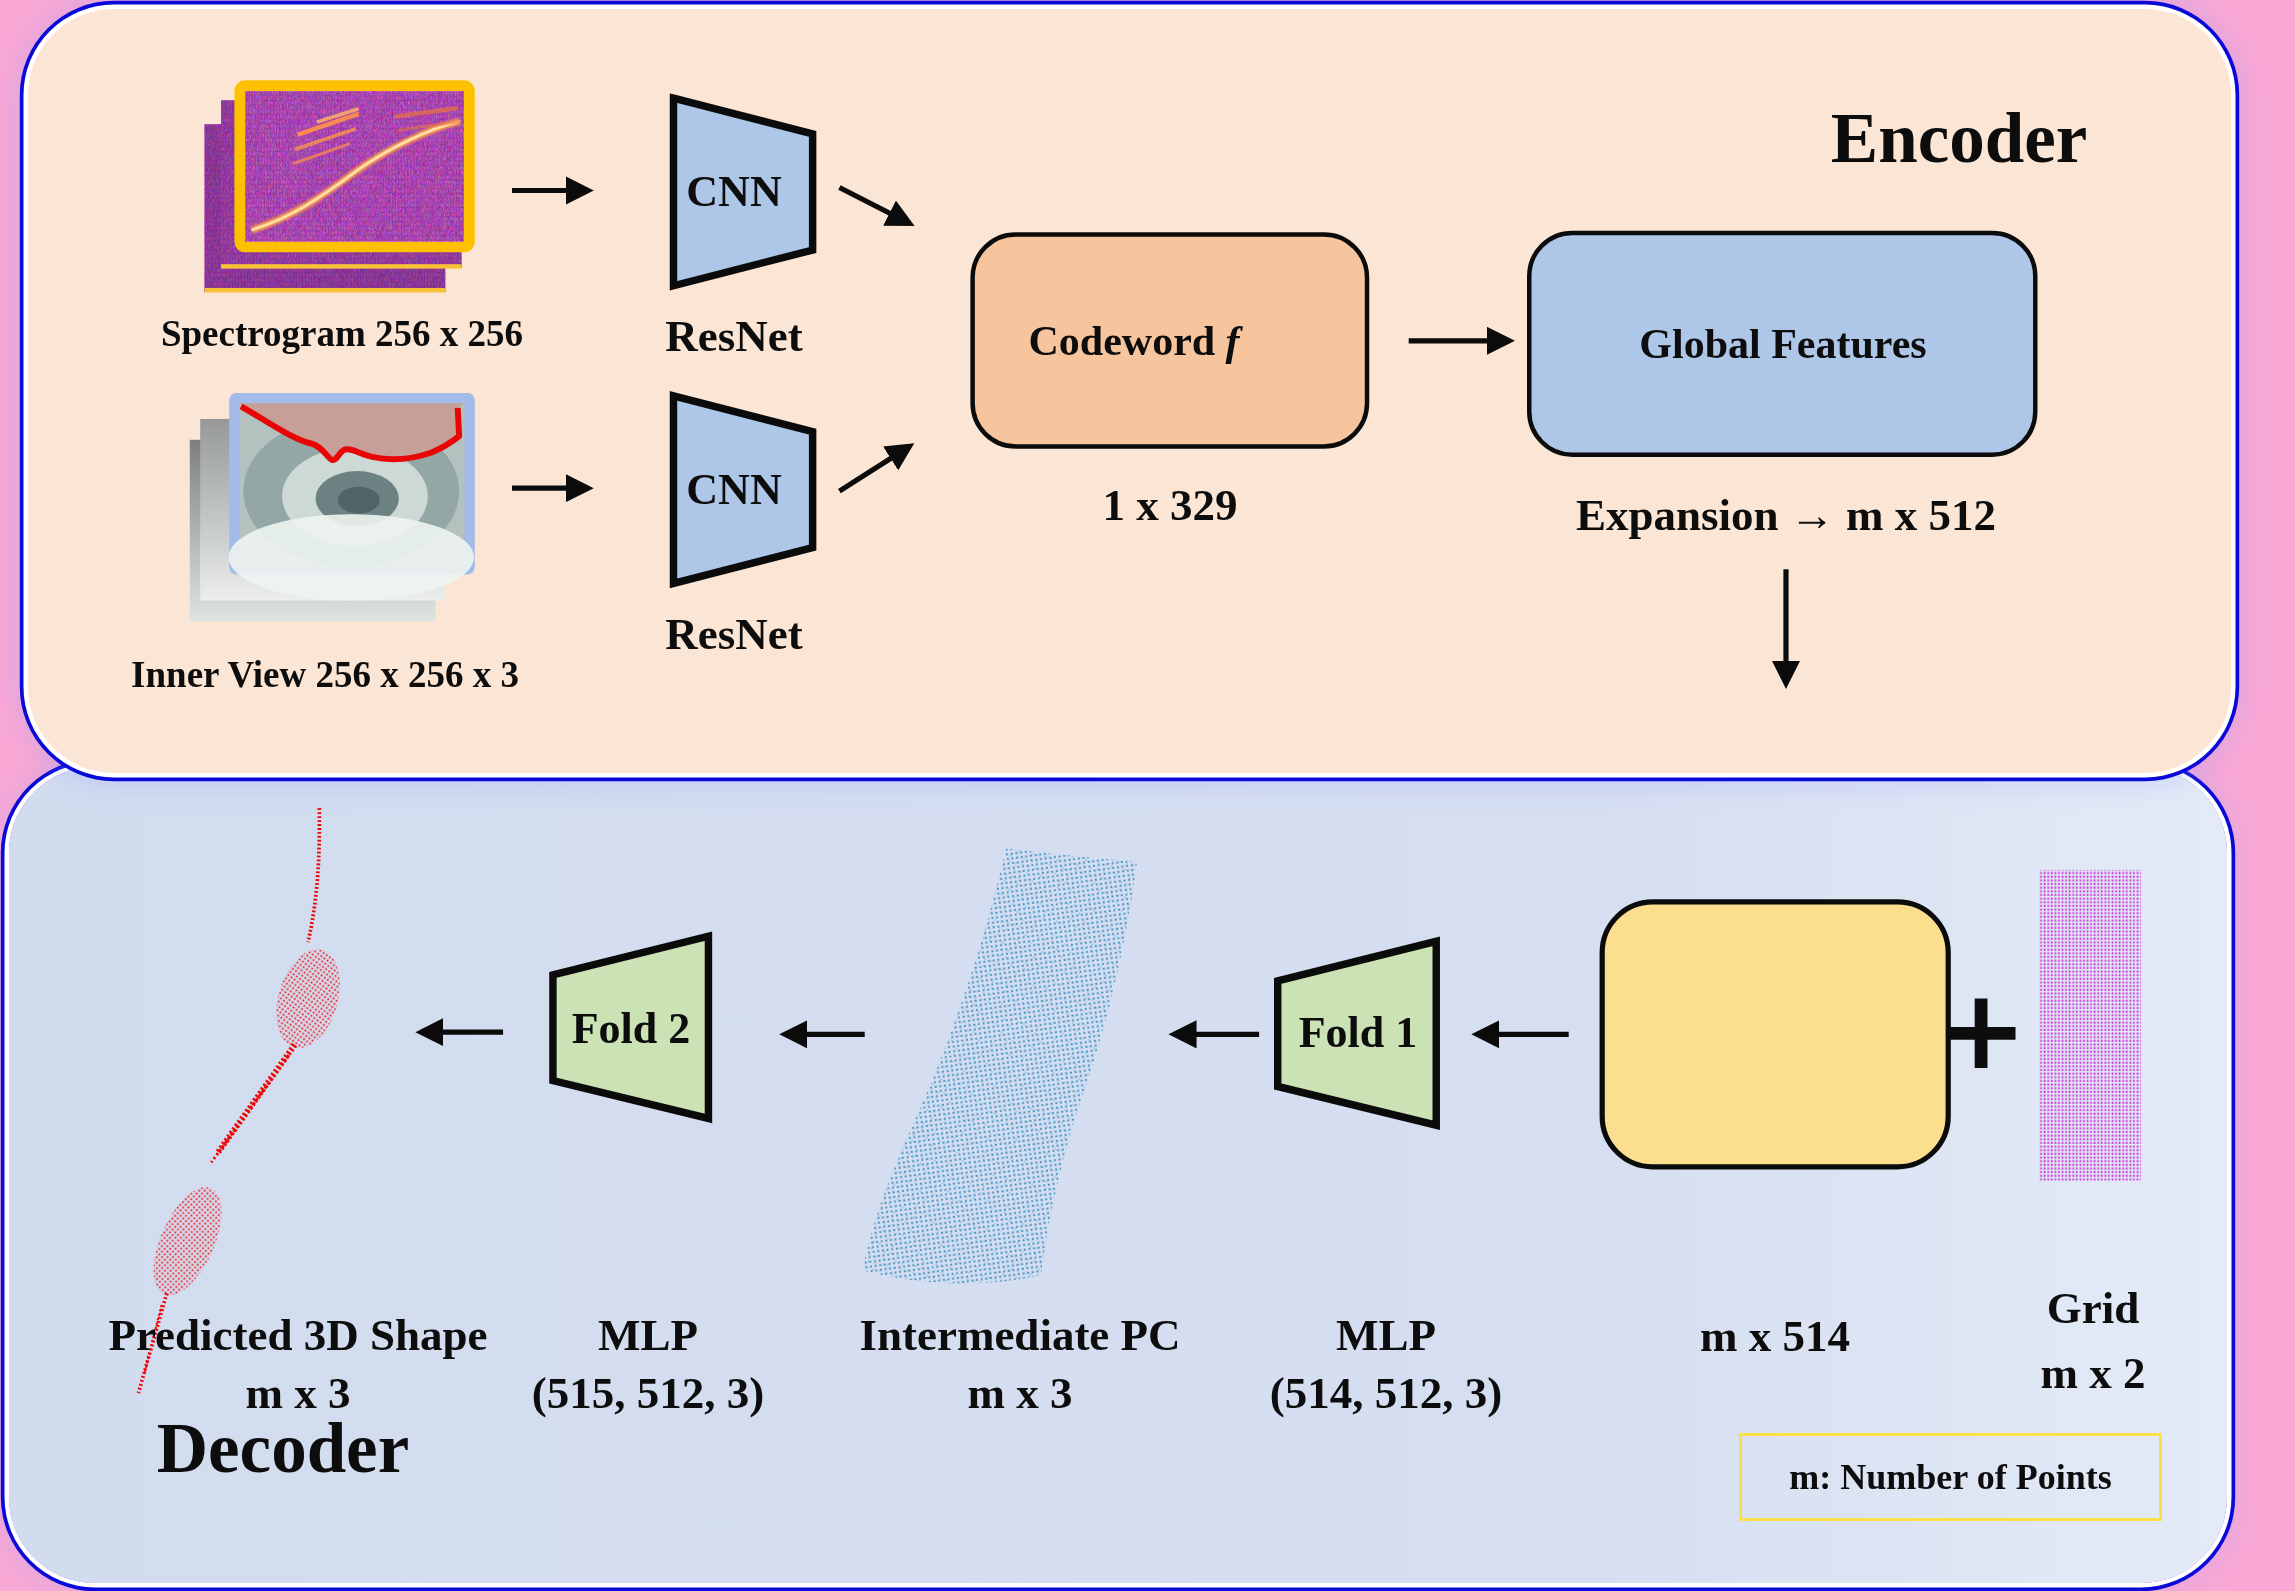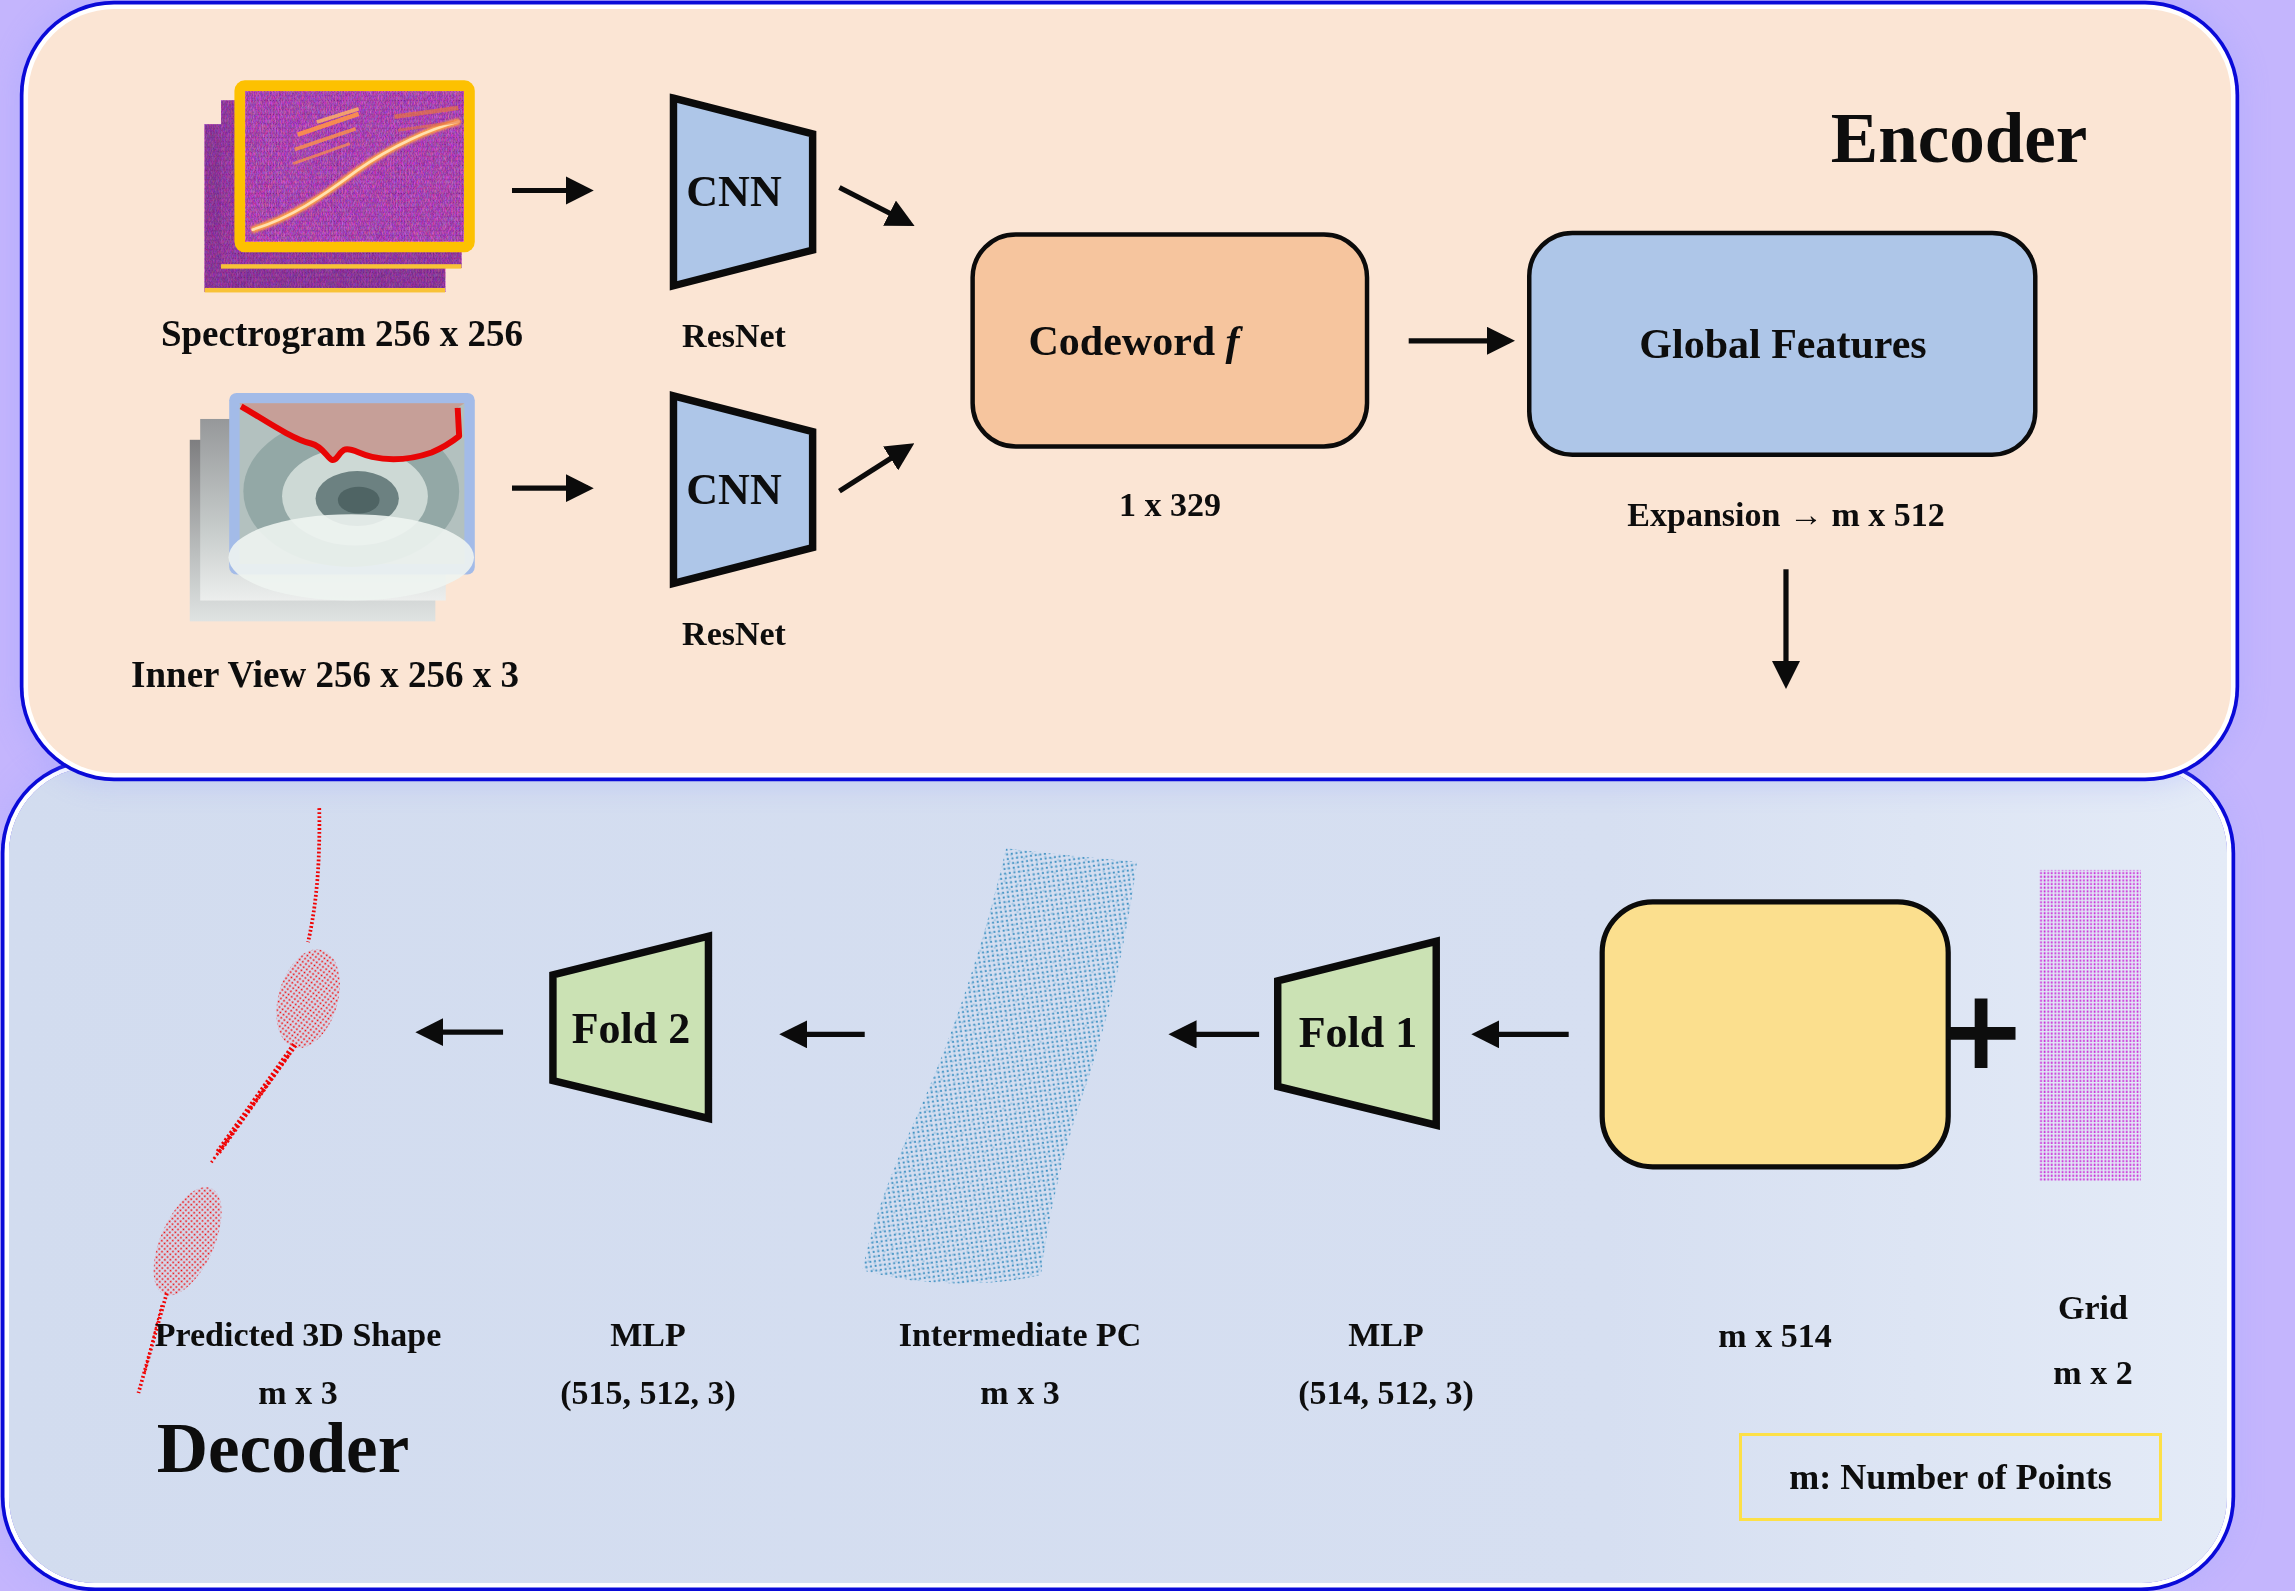--- a/index.html
+++ b/index.html
@@ -1,29 +1,29 @@
 <!DOCTYPE html>
 <html style="font-size:12px"><head>
 <meta charset="utf-8">
 <style>
   html,body{margin:0;padding:0;background:#000;}
-  .canvas{position:relative;width:2295px;height:1591px;background:#c4b5fd;overflow:hidden;
+  .canvas{position:relative;width:2295px;height:1591px;background:#f9a8d4;overflow:hidden;
           font-family:"Liberation Serif", serif;color:#0d0d0d;}
   .panel{position:absolute;}
   .panel-encoder{left:28px;top:9px;width:2203px;height:764px;background:#fbe5d4;
       border-radius:86px;box-shadow:0 0 0 4.5px #ffffff,0 0 0 8.2px #0a0ad8,0 0 25px 13.4px rgba(150,160,255,.25);z-index:2;}
   .panel-decoder{left:9px;top:767px;width:2218px;height:816px;
       background:linear-gradient(90deg,#d2dcef 0%,#d6dff1 72%,#e4ebf7 100%);
       border-radius:86px;box-shadow:0 0 0 4.5px #ffffff,0 0 0 8.2px #0a0ad8,0 0 25px 13.4px rgba(160,170,255,.22);z-index:1;}
   svg.layer{position:absolute;left:0;top:0;z-index:3;}
   .lbl{position:absolute;transform:translate(-50%,-50%);font-weight:bold;white-space:nowrap;
        text-align:center;z-index:4;line-height:1.0;}
   .t95{font-size:71px;}
   .t56{font-size:42px;}
-  .t52{font-size:34px;}
+  .t52{font-size:45px;}
   .t50{font-size:37px;}
   .t46{font-size:44px;}
   .t48{font-size:36px;}
   .plus{font-family:"DejaVu Sans",sans-serif;font-weight:800;font-size:110px;}
   .two{line-height:1.5;}
   .legend-box{position:absolute;left:1739px;top:1433px;width:417px;height:82px;border:3px solid #fde047;
       display:flex;align-items:center;justify-content:center;z-index:4;}
   .cw-f{font-style:italic;margin-left:10.4px;}
 </style>
 </head>

